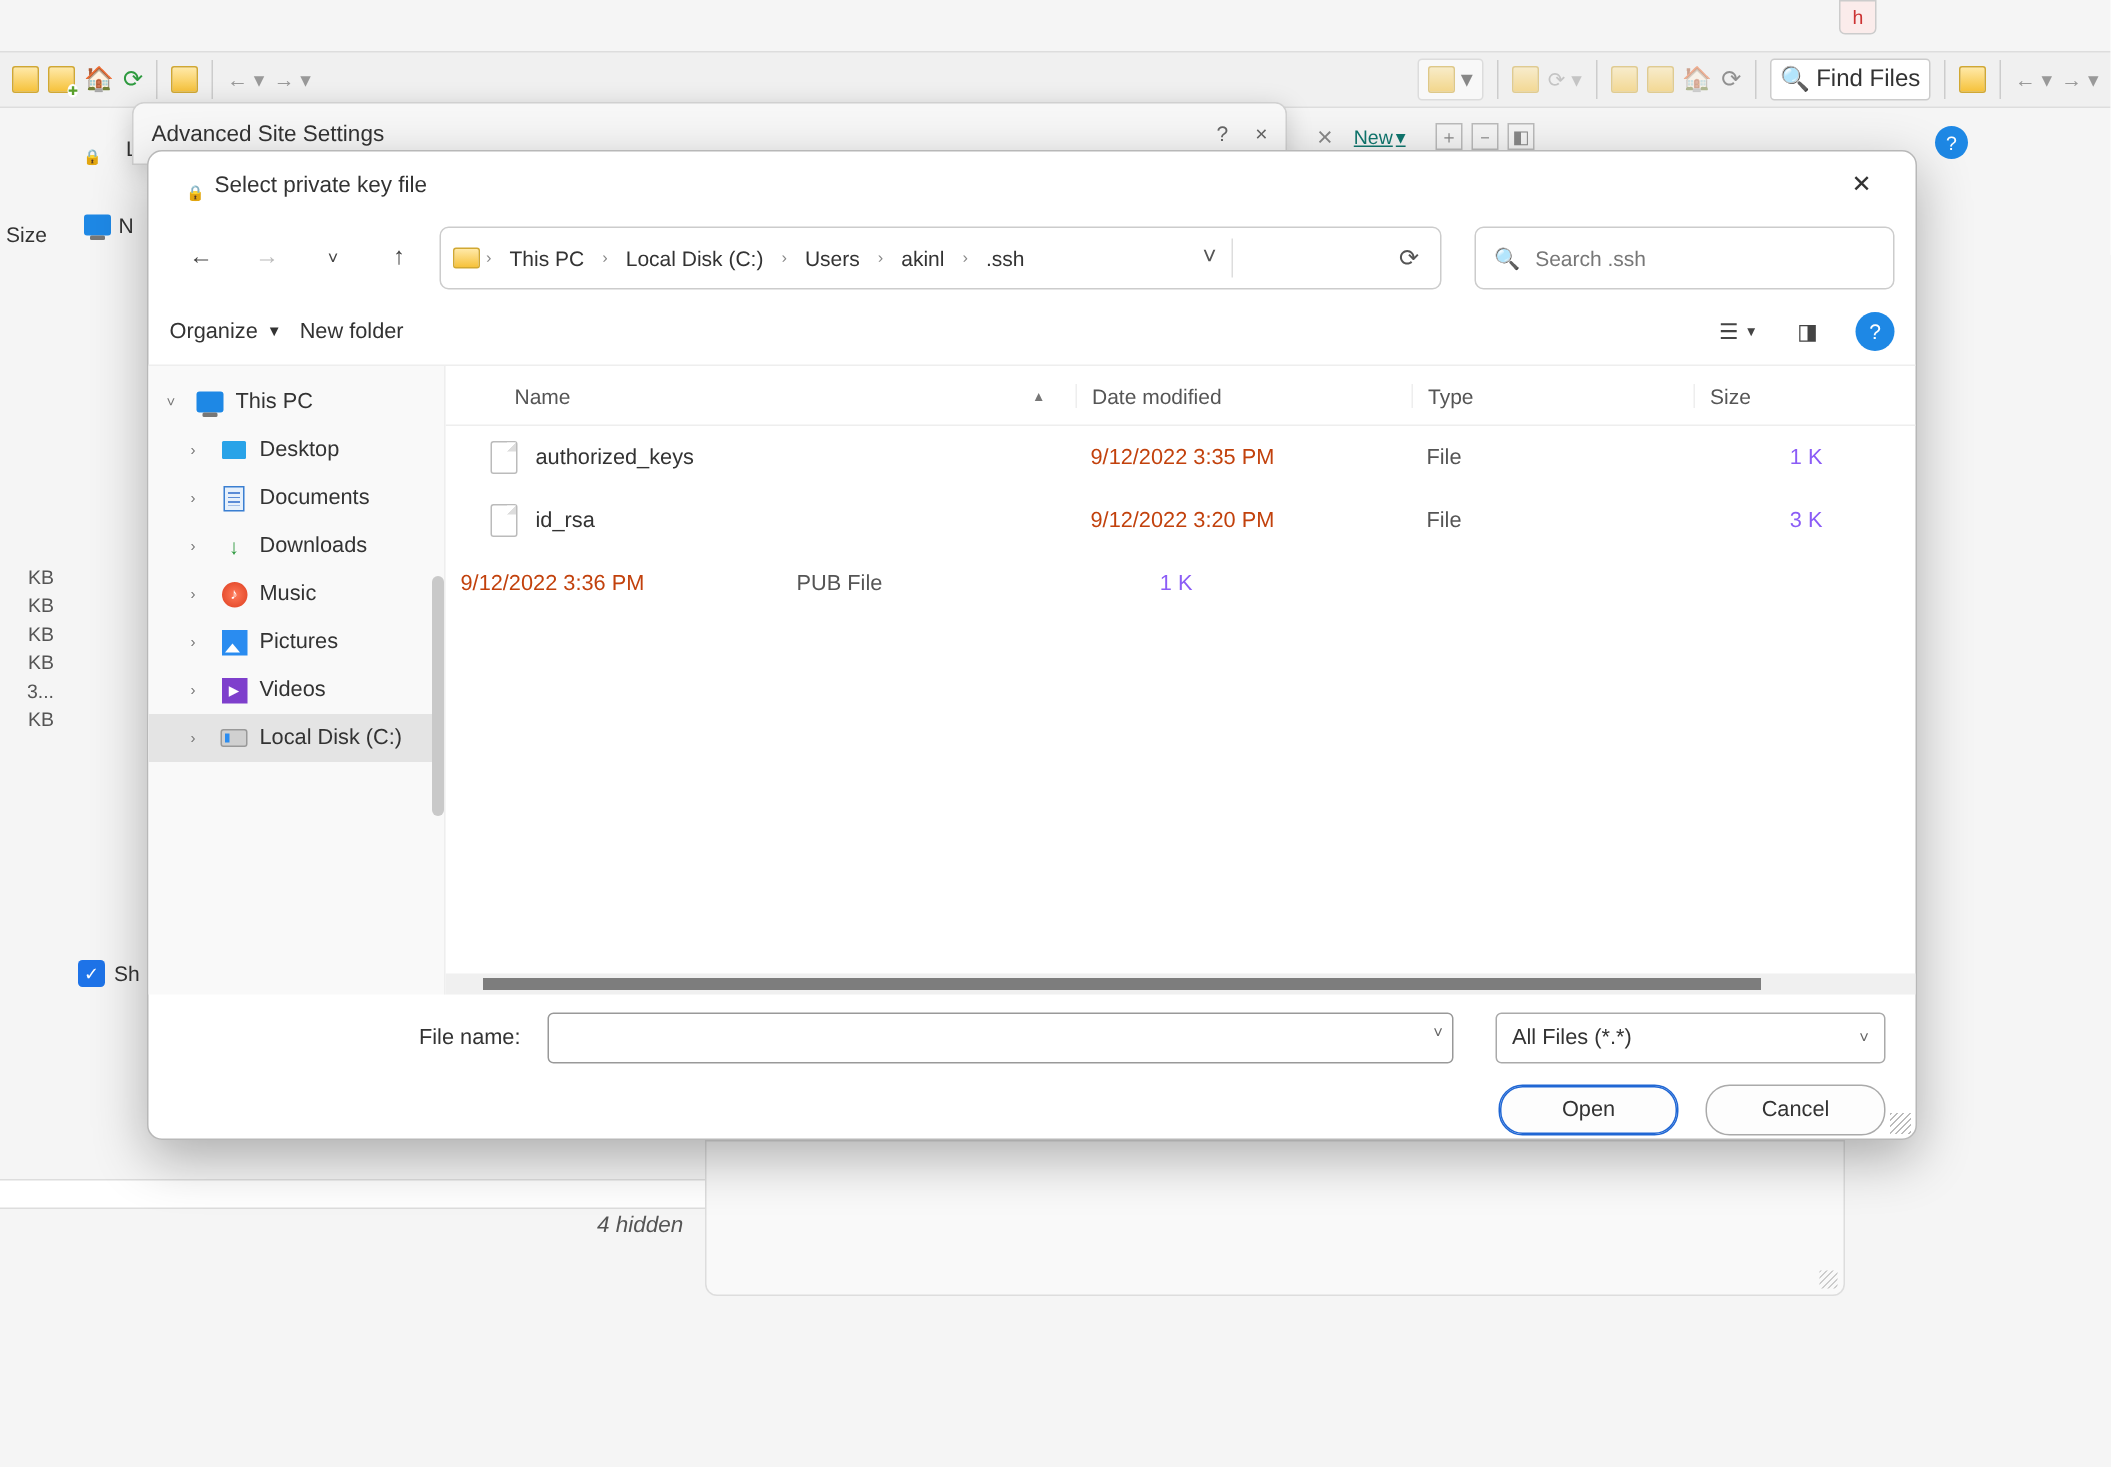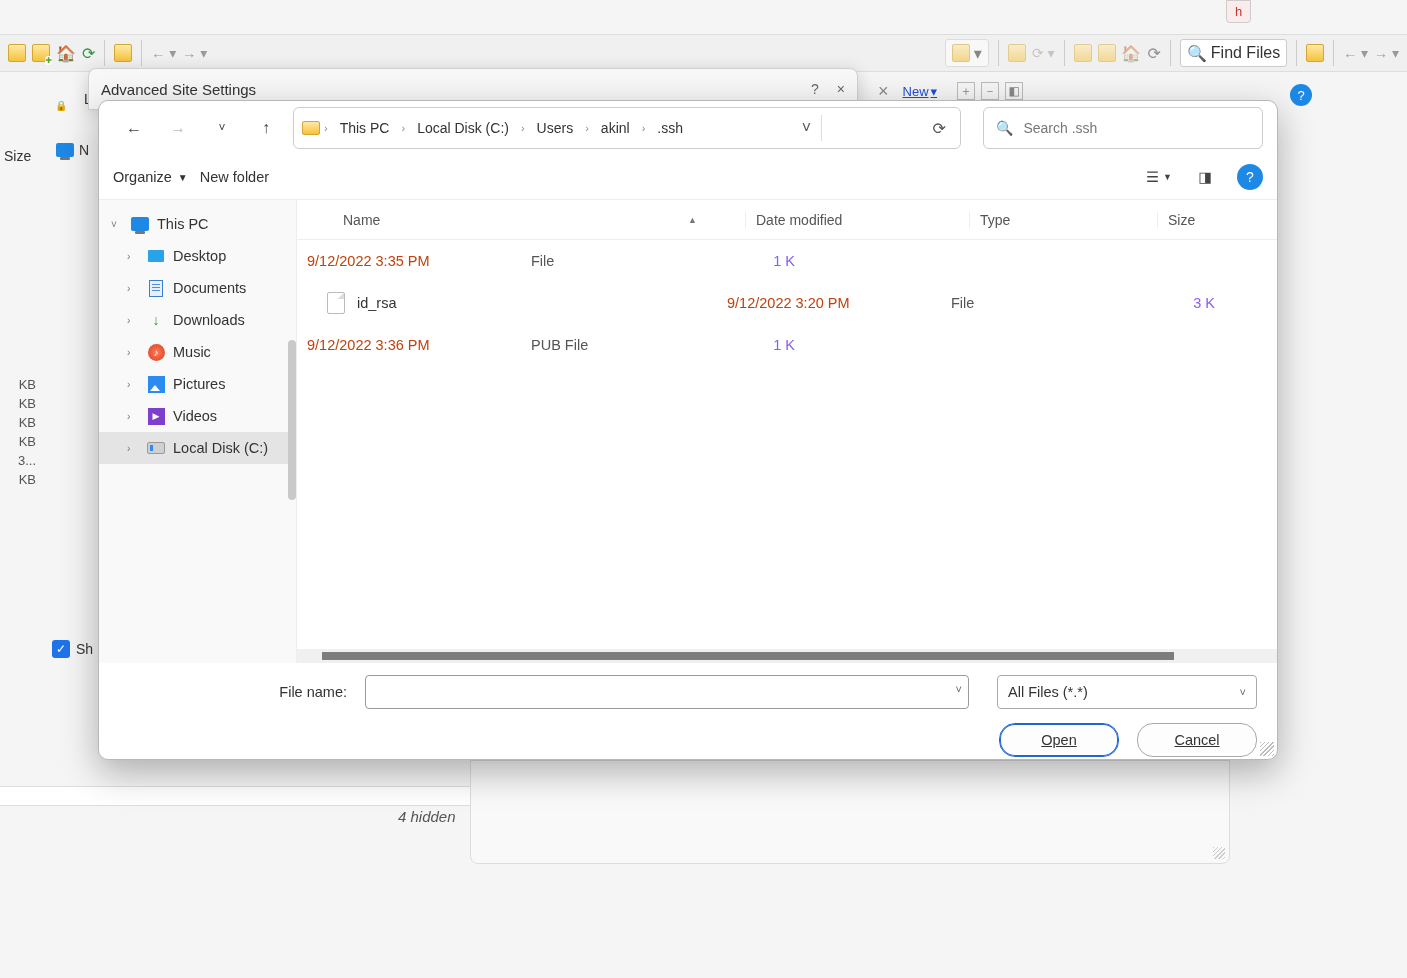--- a/index.html
+++ b/index.html
@@ -12,21 +12,21 @@
 .folder-ico { display:inline-block; width:18px; height:14px; background: linear-gradient(#ffe9a8,#f6c23b); border:1px solid #d1a832; border-radius:2px; position:relative;}
 .folder-ico.plus::after { content:"✚"; position:absolute; right:-3px; bottom:-4px; font-size:8px; color:#5aa02c; background:#fff; border-radius:50%;}
 .arrow-ico { font-size:14px; color:#999;}
 .home-ico { font-size:16px; color:#5a8bd6;}
 .pill { display:flex; align-items:center; gap:4px; padding:3px 6px; border:1px solid #ccc; background:#fff; border-radius:3px; height:28px;}
 .pill.disabled { opacity:.55;}
 
 .bg-newbar { position:absolute; top:76px; left:900px; height:30px; display:flex; align-items:center; gap:6px; color:#555; font-size:13px;}
 .bg-newbar .close-tab { margin-left:-30px; padding:4px 8px; }
 .bg-newbar .sq { width:18px; height:18px; border:1px solid #bbb; display:flex; align-items:center; justify-content:center; font-size:12px; color:#888;}
-.bg-newbar .newbtn { color:#1d4ed8; display:flex; align-items:flex-end; gap:2px;text-decoration:underline;}
+.bg-newbar .newbtn { color:#0f766e; display:flex; align-items:flex-end; gap:2px;text-decoration:underline;}
 
 .left-col { position:absolute; top: 135px; left:0; width:40px; font-size:13px; color:#555;}
 .left-col div{ padding:2px 4px; text-align:right;}
 
 
 .adv-window { position:absolute; top:68px; left:88px; width:770px; height:42px; background:#f7f7f7; border:1px solid #d0d0d0; border-radius:8px 8px 0 0; box-shadow:0 4px 18px rgba(0,0,0,.18); display:flex; align-items:center; padding:17px 12px; z-index:5;}
 .adv-window .title { font-size:15px;}
 .adv-window .wcontrols { margin-left:auto; display:flex; gap:18px; color:#666; font-size:14px;}
 
 
@@ -75,21 +75,21 @@
 .tree-item.lvl1 { padding-left:12px;}
 .tree-item.lvl2 { padding-left:28px;}
 .tree-item.sel { background:#e4e4e4;}
 .tree-item .tw { width:12px; color:#777; font-size:10px;}
 .tree-item .tico { width:18px; height:18px; display:flex; align-items:center; justify-content:center; font-size:14px;}
 
 .files { flex:1; display:flex; flex-direction:column; min-width:0;}
 .fheader { height:40px; display:flex; align-items:center; border-bottom:1px solid #eee; font-size:14px; color:#555;}
 .fheader .col { padding:0 10px; display:flex; align-items:center; gap:14px;}
 .col-name { width:420px; padding-left:46px !important;}
-.col-date { width:224px;margin-left:28px;}
+.col-date { width:224px;}
 .col-type { width:188px;}
 .col-size { width:100px;}
 .sort-ind { font-size:9px; color:#777; margin-left:auto; margin-right:10px;}
 .fheader .col + .col { border-left:1px solid #eee;}
 
 .frows { flex:1; overflow:hidden;}
 .frow { height:42px; display:flex; align-items:center; font-size:14.5px;}
 .frow .c { padding:0 10px;}
 .frow .c-name { width:420px; display:flex; align-items:center; gap:12px; padding-left:30px;}
 .frow .c-date { width:224px; color:#c2410c;}
@@ -103,21 +103,21 @@
 .hscroll .thumb { height:8px; background:#7d7d7d; border-radius:0; width:88%; margin-left:2%;}
 
 .dlg-footer { height:96px; padding:12px 20px; display:flex; flex-direction:column; gap:14px; border-top:0;}
 .fn-row { display:flex; align-items:center; gap:12px;}
 .fn-label { width:234px; text-align:right; font-size:14.5px; padding-right:6px;}
 .fn-input { flex:1; height:34px; border:1px solid #999; border-radius:4px; background:#fff; position:relative;}
 .fn-input .dd { position:absolute; right:6px; top:7px; color:#666; font-size:11px;}
 .filter-sel { width:260px; height:34px; border:1px solid #aaa; border-radius:4px; display:flex; align-items:center; padding:0 10px; font-size:14.5px; margin-left:16px; position:relative;}
 .filter-sel .dd{ margin-left:auto; color:#666; font-size:11px;}
 .btn-row { display:flex; justify-content:flex-end; gap:18px;}
-.btn { width:120px; height:34px; border:1px solid #aaa; border-radius:16px; background:#fdfdfd; display:flex; align-items:center; justify-content:center; font-size:14.5px;text-decoration:underline;}
+.btn { width:120px; height:34px; border:1px solid #aaa; border-radius:16px; background:#fdfdfd; display:flex; align-items:center; justify-content:center; font-size:14.5px;}
 .btn.primary { border-color:#2067d4; box-shadow:inset 0 0 0 1px #2067d4;}
 .resize-grip { position:absolute; right:3px; bottom:3px; width:14px; height:14px; background:repeating-linear-gradient(135deg,#bbb 0,#bbb 1px, transparent 1px, transparent 3px);}
 
 
 .under-win { position:absolute; top:760px; left:470px; width:760px; height:104px; background:#f9f9f9; border:1px solid #ddd; border-radius:0 0 8px 8px; z-index:2;}
 .under-win .grip { position:absolute; right:4px; bottom:4px; width:12px; height:12px; background:repeating-linear-gradient(135deg,#ccc 0,#ccc 1px, transparent 1px, transparent 3px);}
 
 
 .monitor-ico { width:18px; height:14px; background:#1e88e5; border-radius:2px; position:relative; display:inline-block;}
 .monitor-ico::after{ content:""; position:absolute; bottom:-3px; left:4px; width:10px; height:3px; background:#777; border-radius:1px;}
@@ -215,20 +215,27 @@
 
 <div class="adv-window">
   <span class="title">Advanced Site Settings</span>
   <span class="wcontrols">
     <span>?</span>
     <span>×</span>
   </span>
 </div>
 
 <div class="dialog">
+  <div class="dlg-titlebar">
+    <span class="ico">
+        <span class="lock-badge"><span class="mon"></span></span>
+      </span>
+    <span class="ttl">Select private key file</span>
+    <span class="x">✕</span>
+  </div>
 
   <div class="dlg-nav">
     <span class="nav-btn">←</span>
     <span class="nav-btn dis">→</span>
     <span class="nav-btn" style="font-size:12px">˅</span>
     <span class="nav-btn">↑</span>
     <div class="addr-bar">
       <span class="folder-ico"></span>
       <span class="sep-c">›</span>
       <span class="crumb">This PC</span>
@@ -327,20 +334,24 @@
         <div class="col col-name">
             <span>Name</span>
             <span class="sort-ind">▲</span>
           </div>
         <div class="col col-date">Date modified</div>
         <div class="col col-type">Type</div>
         <div class="col col-size">Size</div>
       </div>
       <div class="frows">
         <div class="frow">
+          <div class="c c-name">
+              <span class="file-ico"></span>
+              <span>authorized_keys</span>
+            </div>
           <div class="c c-date">9/12/2022 3:35 PM</div>
           <div class="c c-type">File</div>
           <div class="c c-size">1 K</div>
         </div>
         <div class="frow">
           <div class="c c-name">
               <span class="file-ico"></span>
               <span>id_rsa</span>
             </div>
           <div class="c c-date">9/12/2022 3:20 PM</div>

